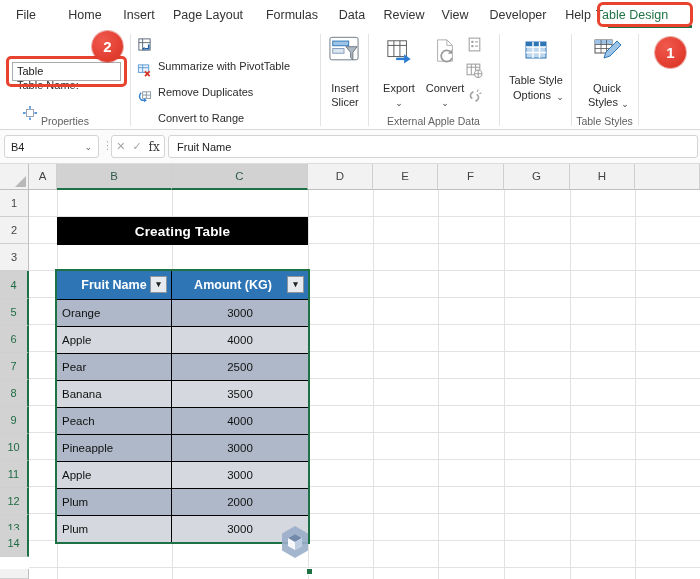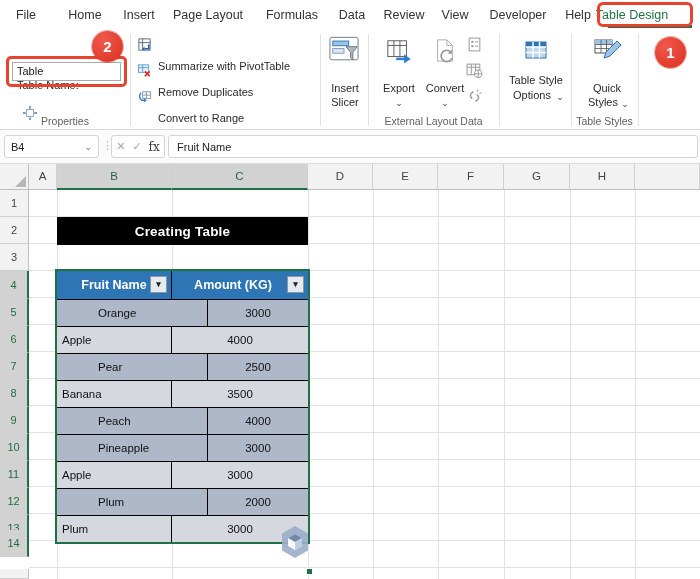--- a/index.html
+++ b/index.html
@@ -84,21 +84,21 @@
   #ftable { left:55px; top:105px; width:255px; border:2px solid #1E7145; background:#fff; z-index:2; }
   .thead { display:flex; height:28px; background:#2E75B6; }
   .th { position:relative; color:#fff; font-weight:bold; font-size:12.5px;
     display:flex; align-items:center; justify-content:center; }
   .th1 { width:115px; border-right:1px solid #000; }
   .th2 { flex:1; }
   .filterbtn { position:absolute; right:4px; top:5px; width:17px; height:17px; background:#E7EAEE;
     border:1px solid #8f959c; display:flex; align-items:center; justify-content:center; }
   .filterbtn span { font-size:9px; color:#222; line-height:9px; }
   .trow { display:flex; height:27px; border-top:1px solid #000; }
-  .trow.dark { background:#AEB8C8;padding-left:36px; }
+  .trow.dark { background:#AEB8C8; }
   .trow.light { background:#D5D8DE;text-align:center; }
   .tc1 { width:115px; border-right:1px solid #000; font-size:11.5px; color:#111;
     display:flex; align-items:center; padding-left:5px; }
   .tc2 { flex:1; font-size:11.5px; color:#111; display:flex; align-items:center; justify-content:center; }
   #thandle { left:306px; top:404px; width:7px; height:7px; background:#1E7145; border:1px solid #fff; z-index:3; }
 
   
   #watermark { left:280px; top:360px; display:flex; align-items:flex-start; gap:4px; z-index:5; }
   #wm-text1 { font-size:21px; font-weight:bold; color:#B7CBE5; line-height:22px; letter-spacing:.5px; }
   #wm-text2 { font-size:7.5px; color:#c6c6c6; letter-spacing:2.2px; margin-top:1px; }
@@ -236,21 +236,21 @@
           <path d="M8 11h7M11.5 7.5v7" stroke="#a0a0a0"></path>
         </svg>
     </div>
     <div class="stackcol" style="top:58px">
       <svg width="17" height="17" viewBox="0 0 16 16">
           <path d="M6 10a3.2 3.2 0 0 1-1-5l2-1.5" fill="none" stroke="#a0a0a0" stroke-width="1.5"></path>
           <path d="M10 6a3.2 3.2 0 0 1 1 5l-2 1.5" fill="none" stroke="#a0a0a0" stroke-width="1.5"></path>
           <path d="M10.5 3.5l1-2M12.5 5.5l2-1" stroke="#a0a0a0"></path>
         </svg>
     </div>
-    <span class="grouplabel" style="left:368px;width:131px">External Layout Data</span>
+    <span class="grouplabel" style="left:368px;width:131px">External Apple Data</span>
 
     <div class="rdiv" style="left:499px"></div>
 
     <div class="abs" style="left:524px;top:10px">
       <span>
         <svg width="24" height="20" viewBox="0 0 24 20">
             <rect x="2" y="2" width="20" height="16" fill="#bdd7ee" stroke="#2e75b6"></rect>
             <rect x="2" y="2" width="20" height="5" fill="#2e75b6"></rect>
             <path d="M2 7h20M2 12.5h20M9 2v16M15.5 2v16" stroke="#fff" stroke-width="1.4"></path>
           </svg>

